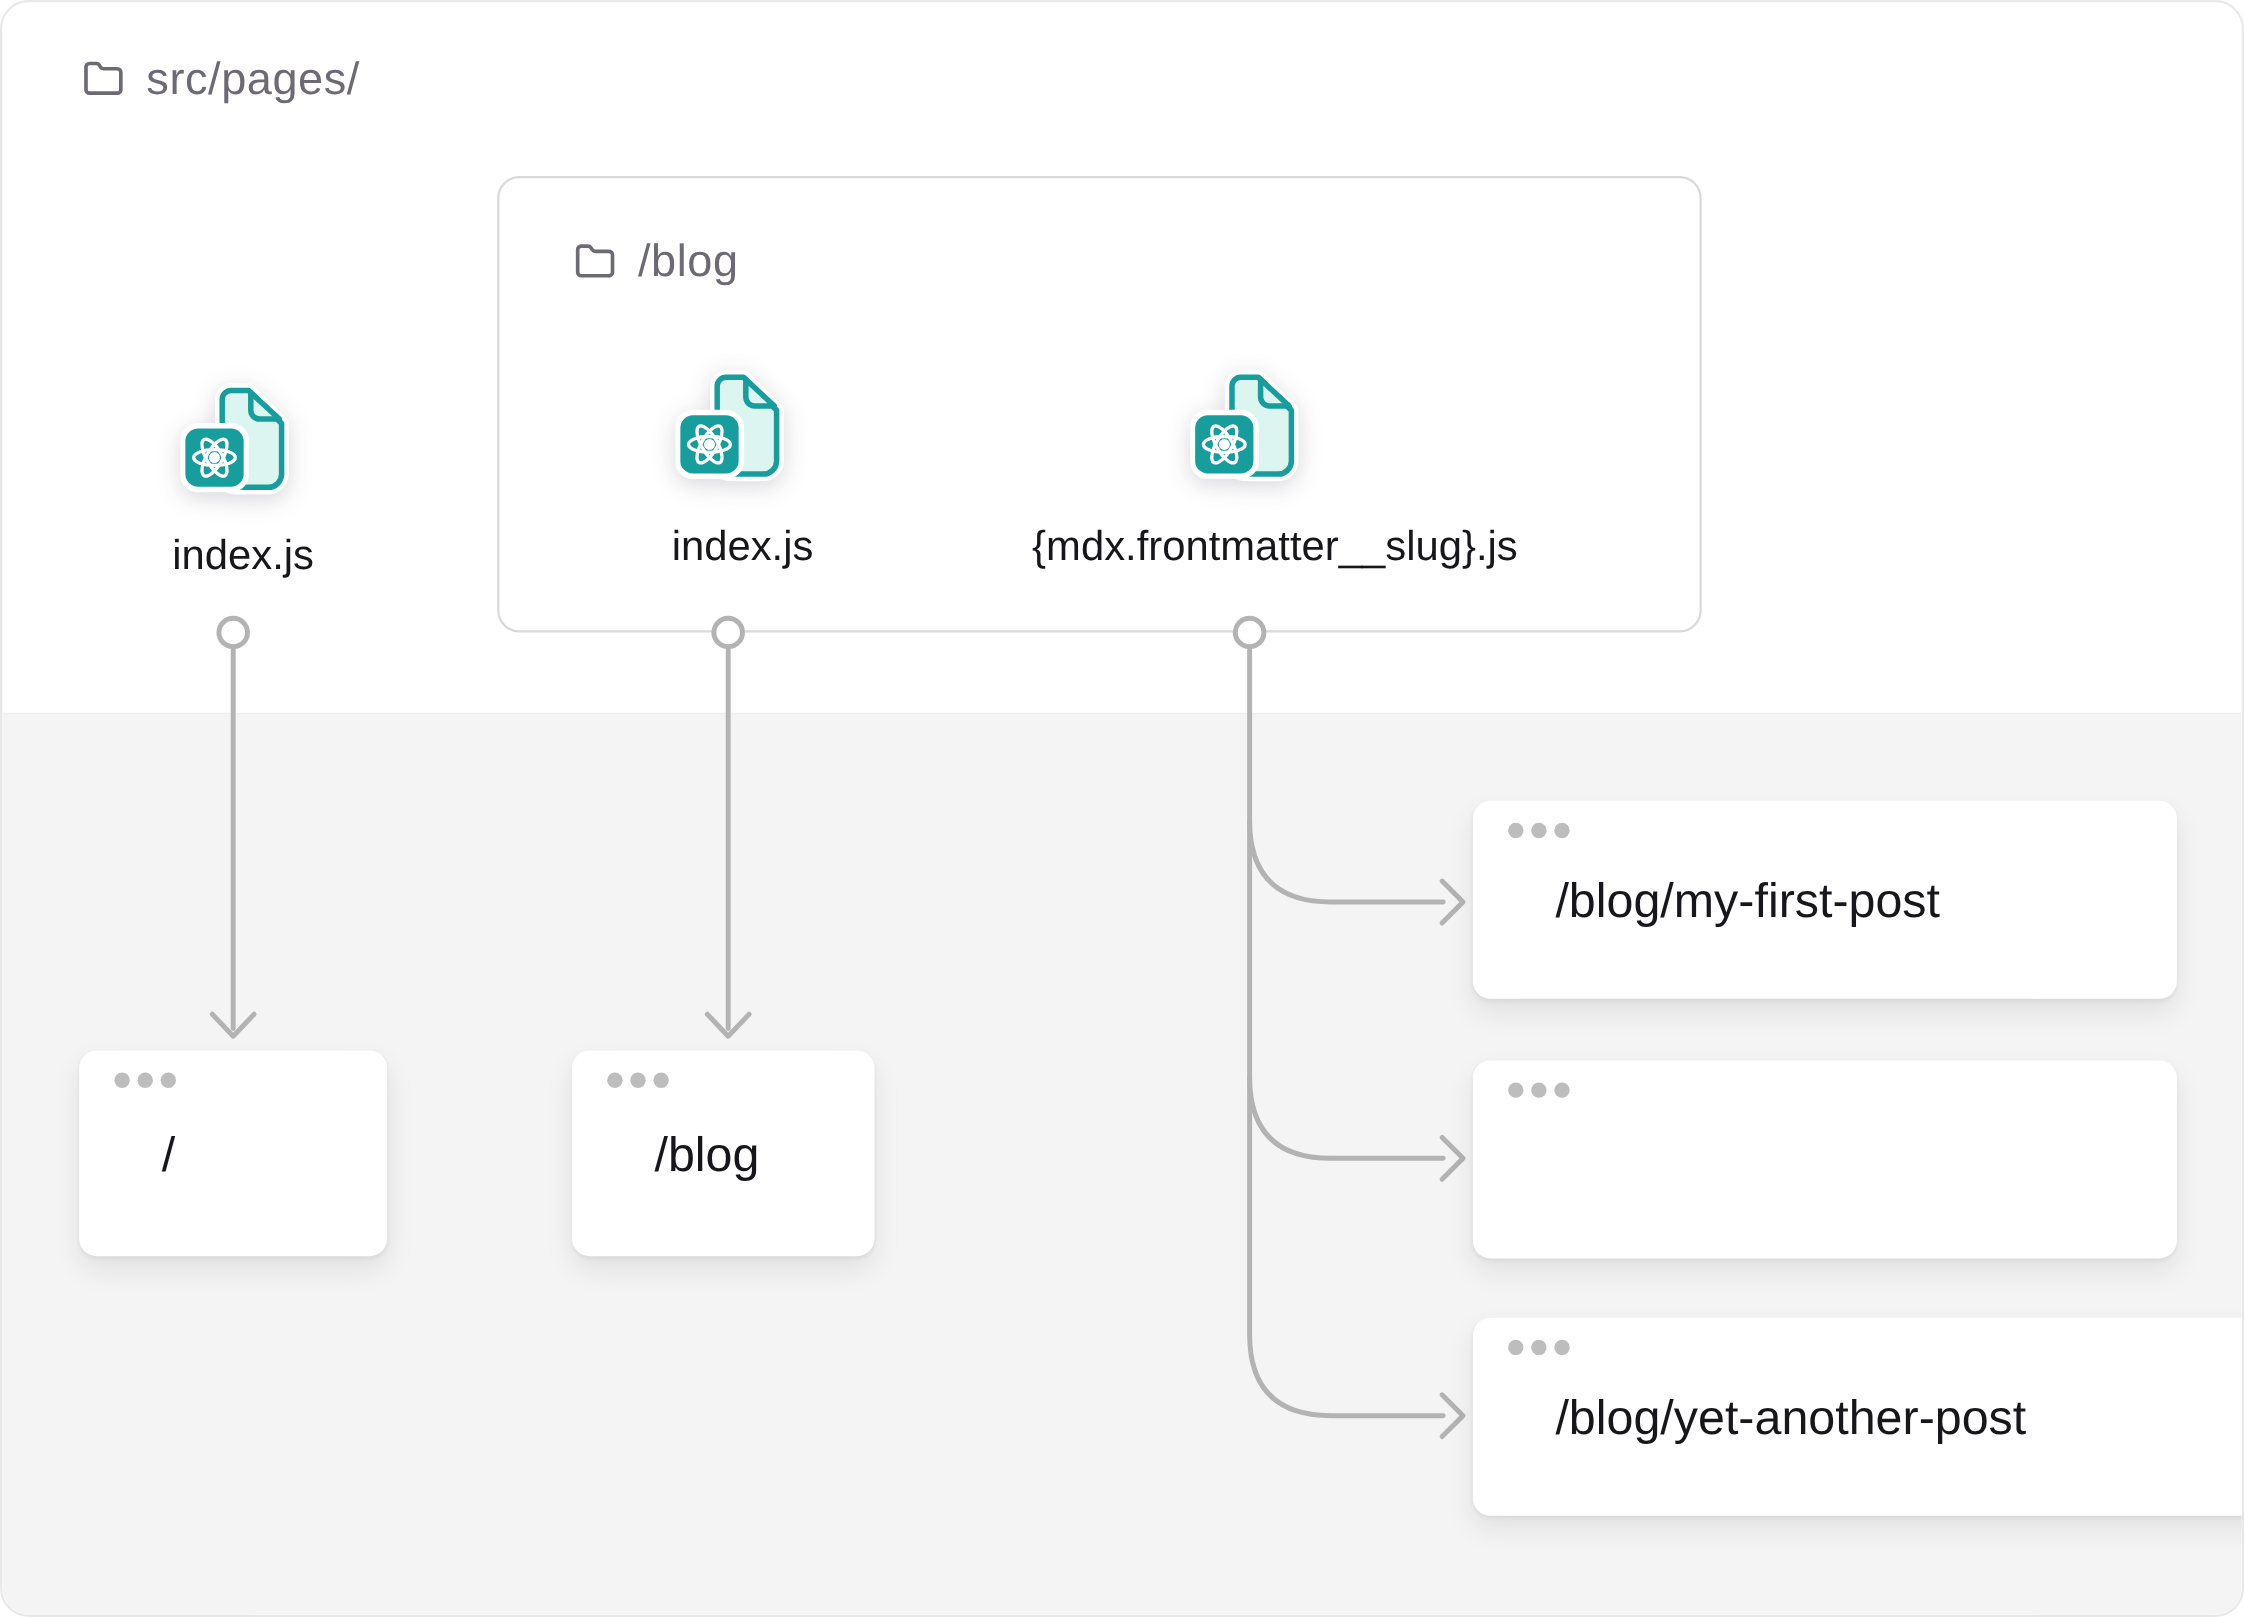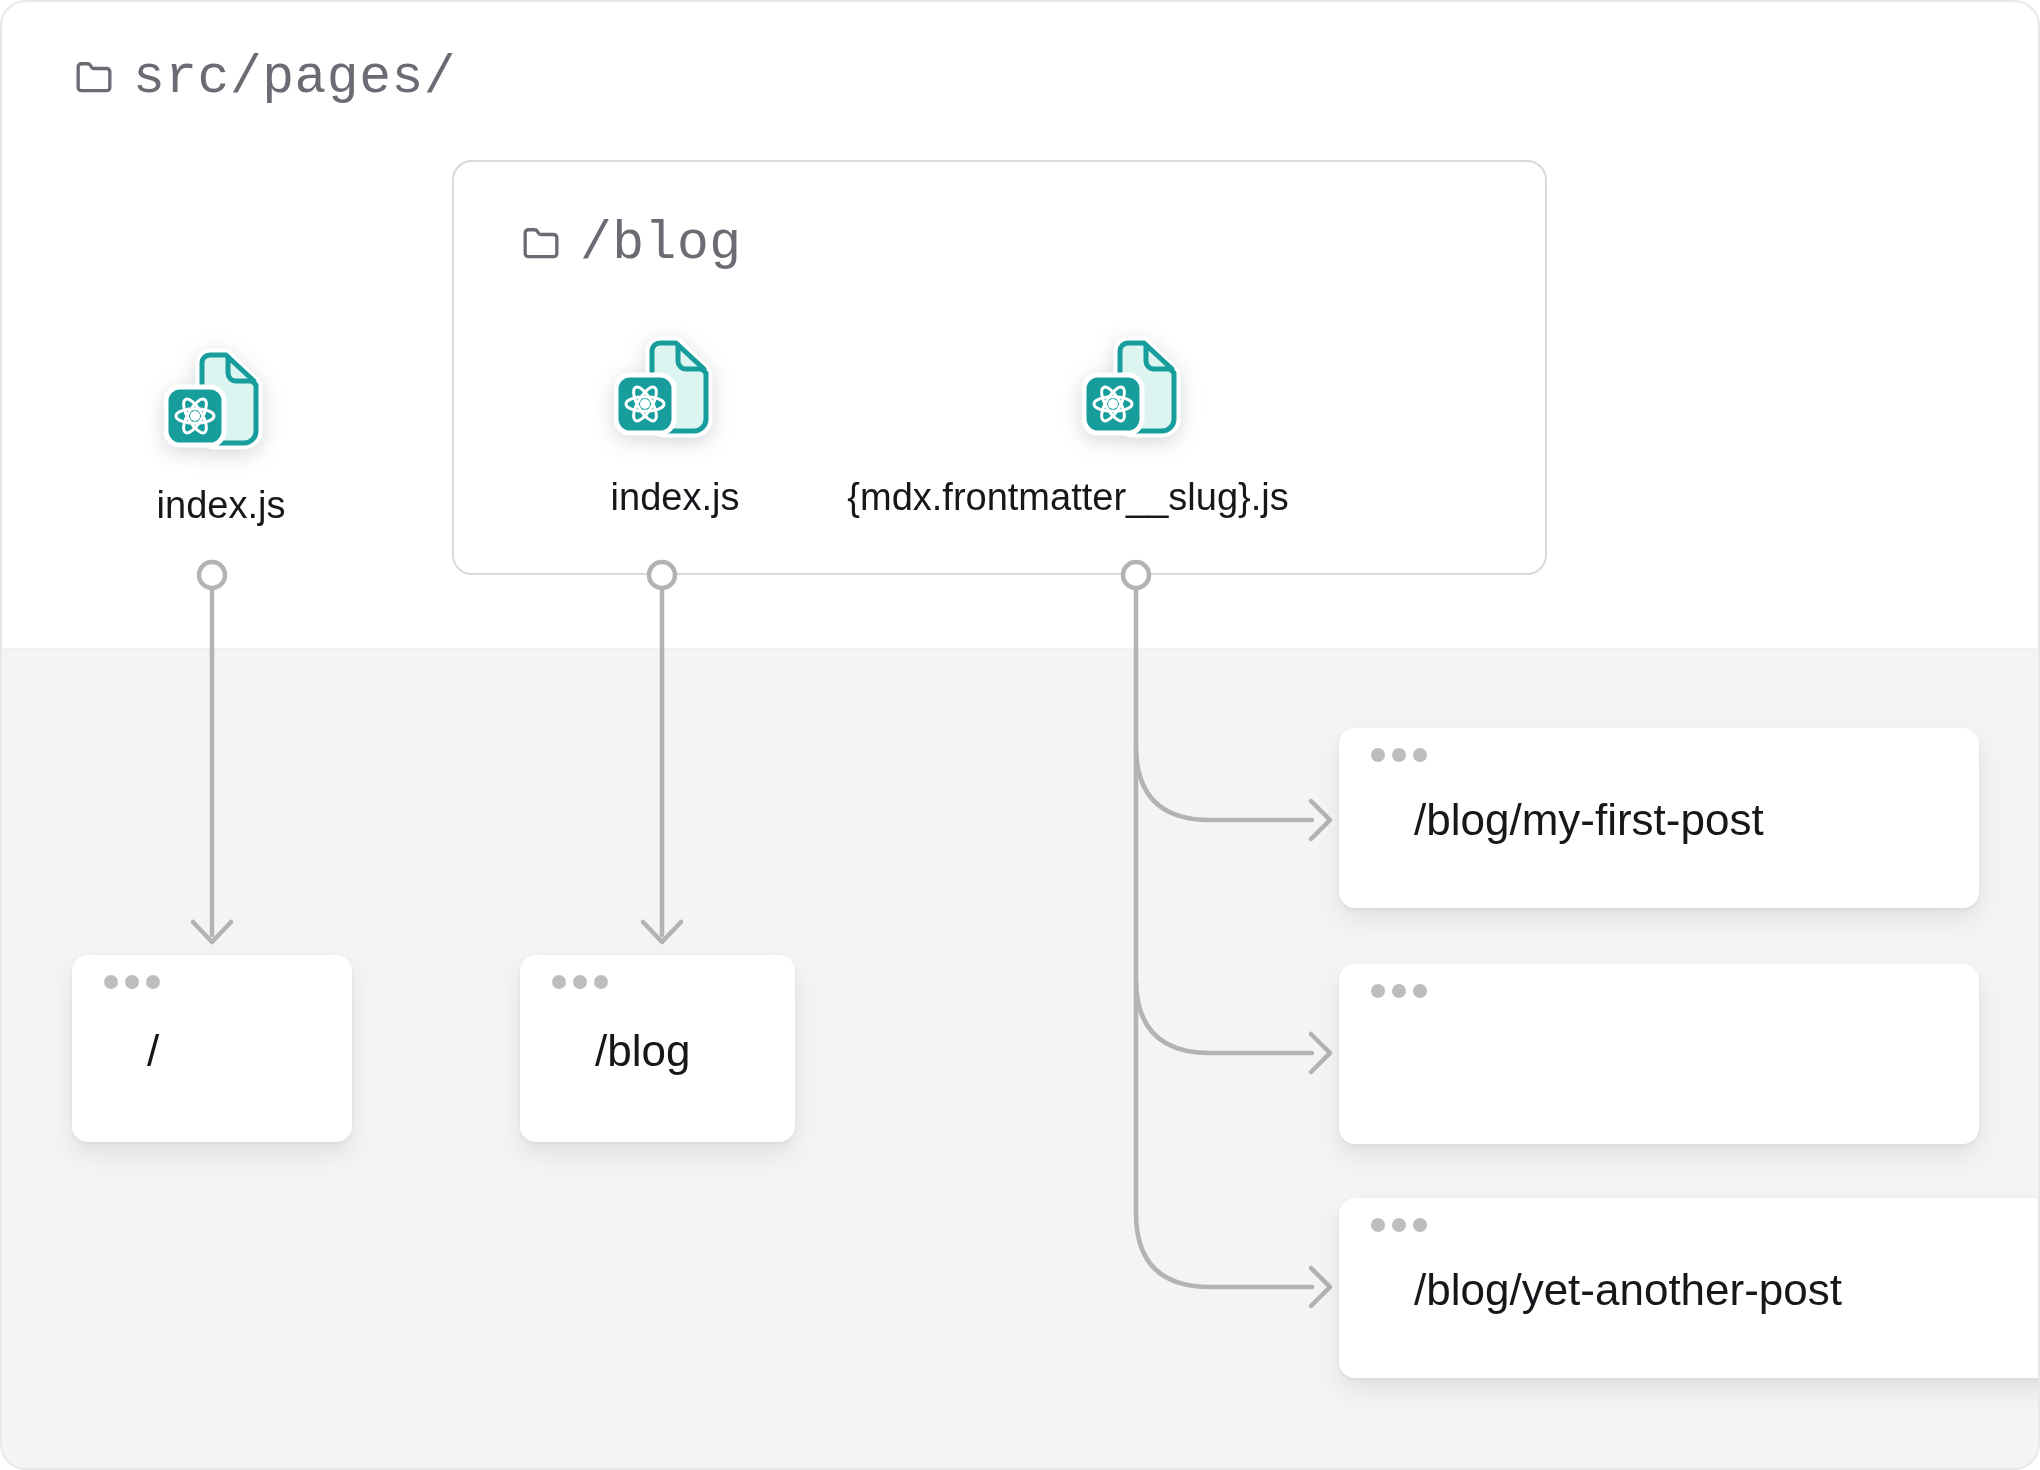--- a/index.html
+++ b/index.html
@@ -30,22 +30,22 @@
     position:absolute;left:0;top:646px;width:100%;height:824px;
     background:var(--bg-lower);
     border-top:1px solid #eeeeee;
   }
   
   .folder-header{
     position:absolute;display:flex;align-items:center;gap:20px;
     color:var(--text-muted);
   }
   .folder-header .mono-label{
-    font-family:Liberation Mono, monospace;
-    font-size:53px;letter-spacing:.5px;color:var(--text-muted);
+    font-family:Liberation Sans, sans-serif;
+    font-size:41px;letter-spacing:.5px;color:var(--text-muted);
   }
   .folder-icon{width:38px;height:38px;flex:0 0 auto;color:var(--text-muted);}
   #hdr-src{left:73px;top:46px;}
   
   .blog-box{
     position:absolute;left:450px;top:158px;width:1095px;height:415px;
     border:2px solid var(--box-border);border-radius:20px;
     background:transparent;
   }
   #hdr-blog{left:520px;top:212px;}
@@ -54,21 +54,21 @@
   .file-icon svg{width:100%;height:100%;filter:drop-shadow(0 5px 10px rgba(40,40,60,.18));}
   #icon-root-index{left:162px;top:345px;}
   #icon-blog-index{left:612px;top:333px;}
   #icon-blog-slug{left:1080px;top:333px;}
   .file-label{
     position:absolute;text-align:center;font-size:38px;color:var(--text-dark);
     font-weight:400;white-space:nowrap;transform:translateX(-50%);margin-left:12px;
   }
   #lbl-root-index{left:207px;top:482px;}
   #lbl-blog-index{left:661px;top:474px;}
-  #lbl-blog-slug{left:1054px;top:474px;}
+  #lbl-blog-slug{left:1145px;top:474px;}
   
   .connectors{position:absolute;left:0;top:0;width:2040px;height:1470px;pointer-events:none;}
   
   .card{
     position:absolute;background:var(--card-bg);border-radius:16px;
     box-shadow:0 2px 4px rgba(0,0,0,.05), 0 12px 26px rgba(0,0,0,.08);
   }
   .dots{position:absolute;left:32px;top:20px;display:flex;gap:7px;}
   .dots span{width:14px;height:14px;border-radius:50%;background:var(--dot);}
   .route-label{

